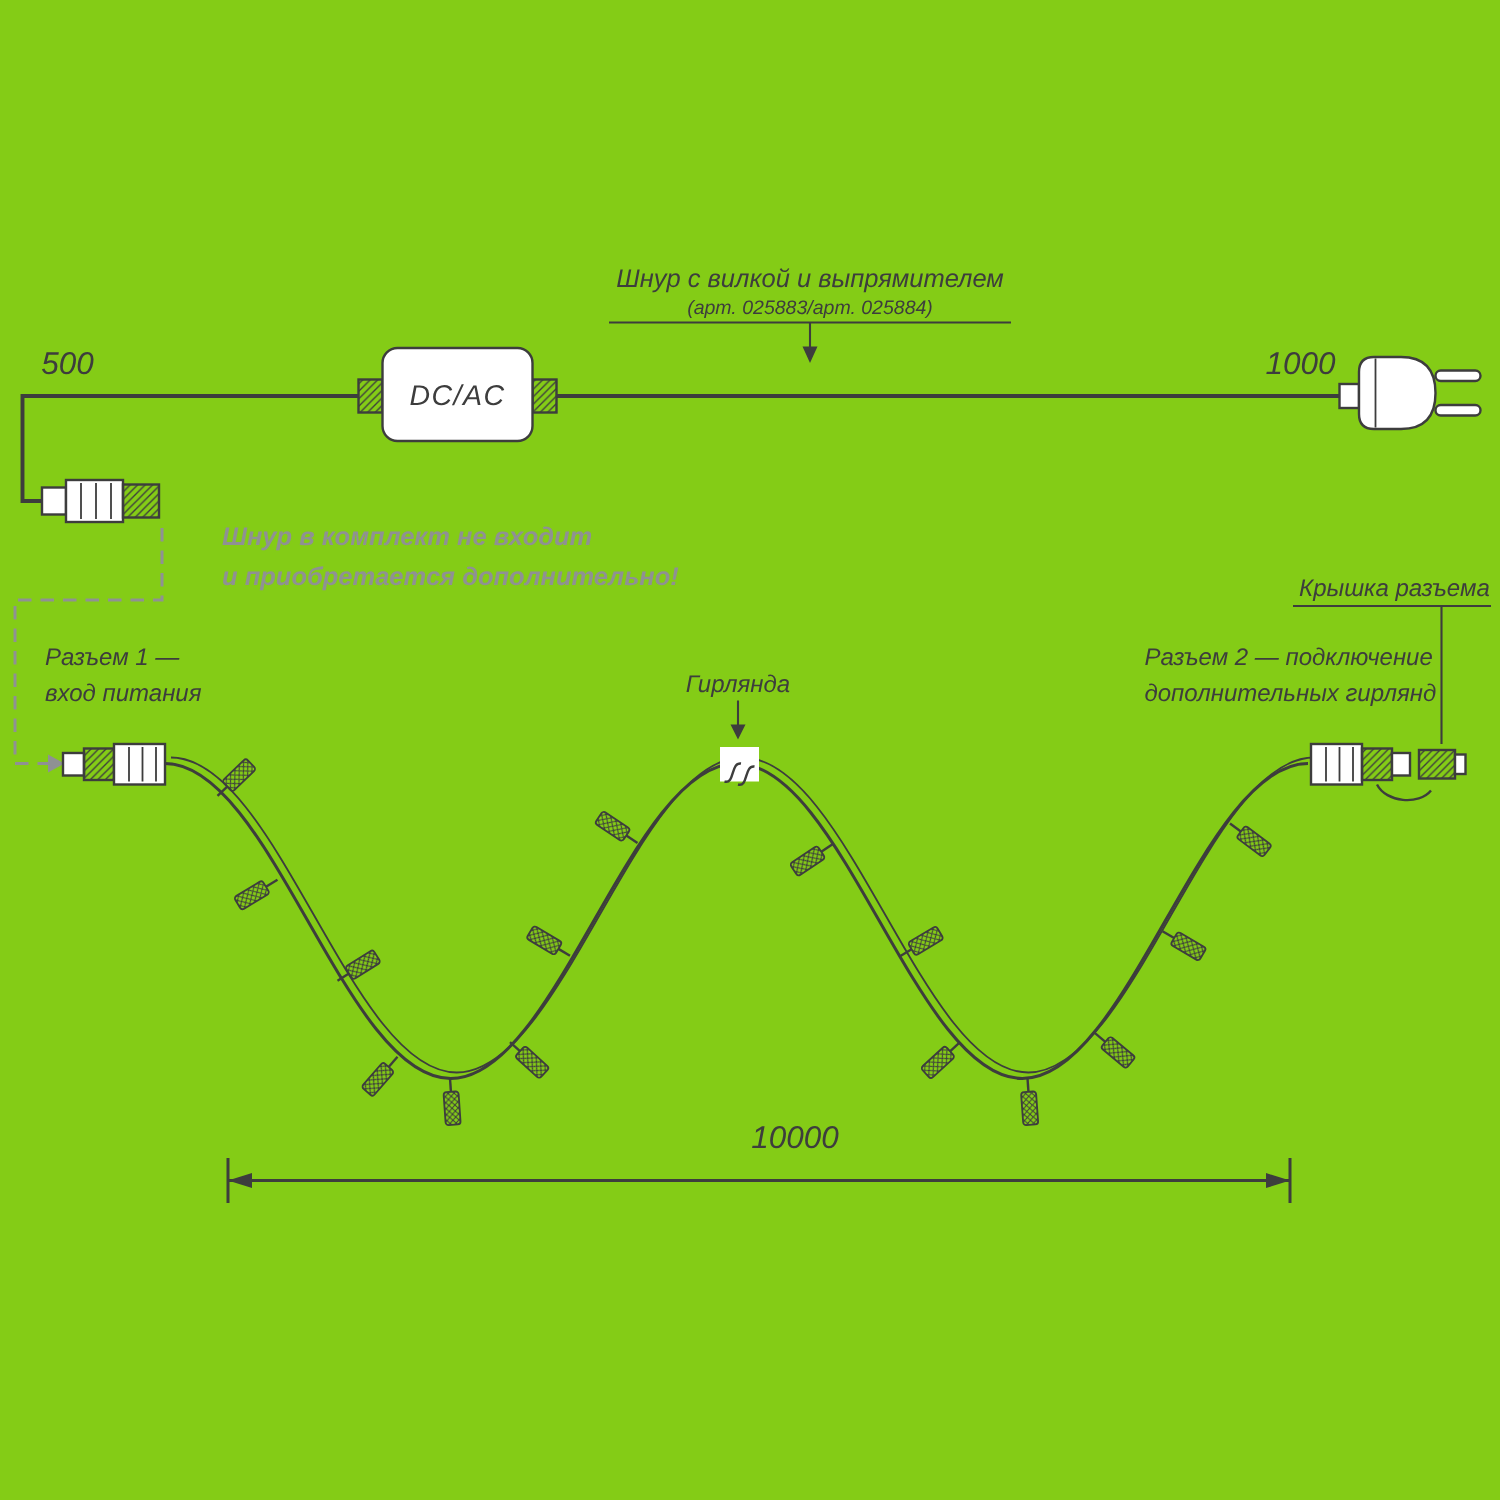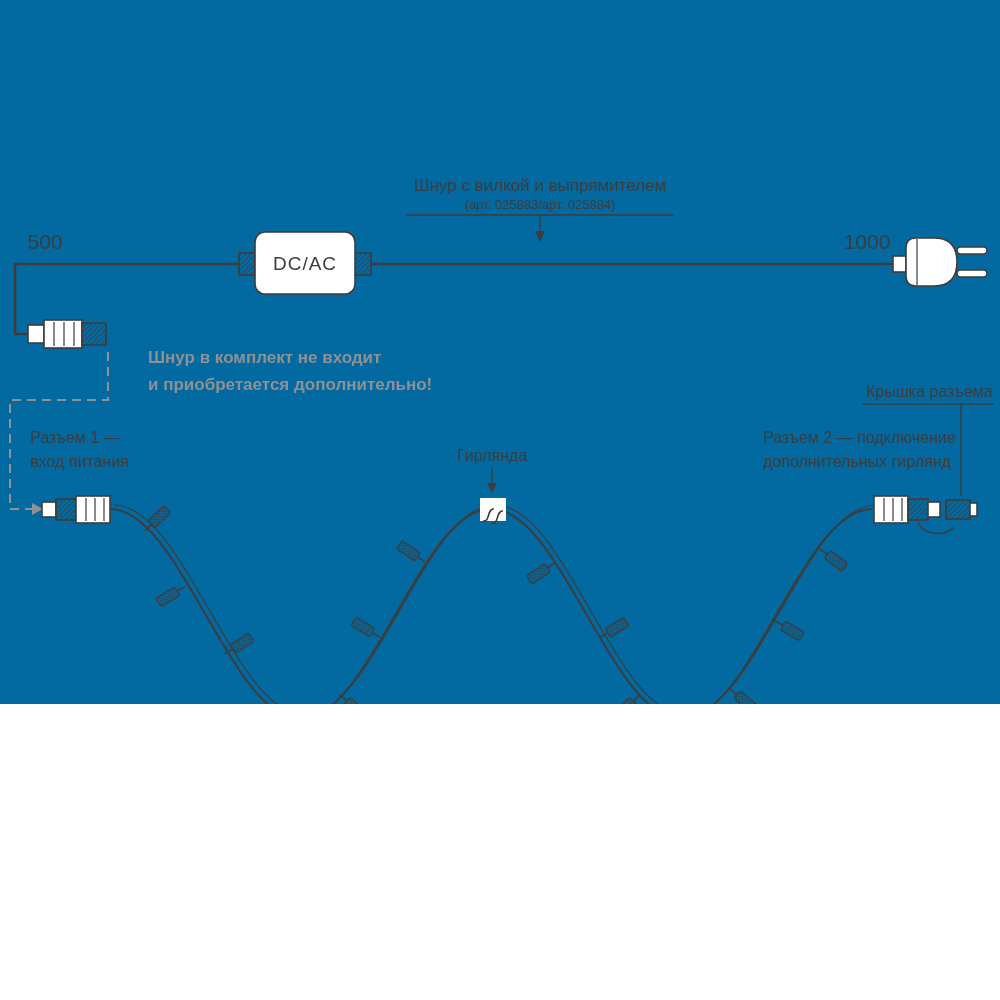--- a/index.html
+++ b/index.html
@@ -1,16 +1,16 @@
 <!DOCTYPE html>
 <html><head>
 <meta charset="utf-8">
 <style>
   html,body{margin:0;padding:0;background:#ffffff;}
-  #stage{position:relative;width:1000px;height:704px;background:#0369a1;overflow:hidden;}
+  #stage{position:relative;width:1000px;height:1000px;background:#84cc16;overflow:hidden;font-style:italic;}
   svg{display:block;}
   text{fill:#3d3d3d;font-family:"Liberation Sans",sans-serif;}
   .t17{font-size:17px;}
   .t13{font-size:13px;}
   .t21{font-size:21px;}
   .t19{font-size:19px;letter-spacing:1px;}
   .t16{font-size:16px;}
   .note-text{fill:#8f9193;font-weight:bold;font-size:17px;}
   .ln{stroke:#3d3d3d;fill:none;}
   .cord{stroke:#3d3d3d;stroke-width:2.6;fill:none;}

